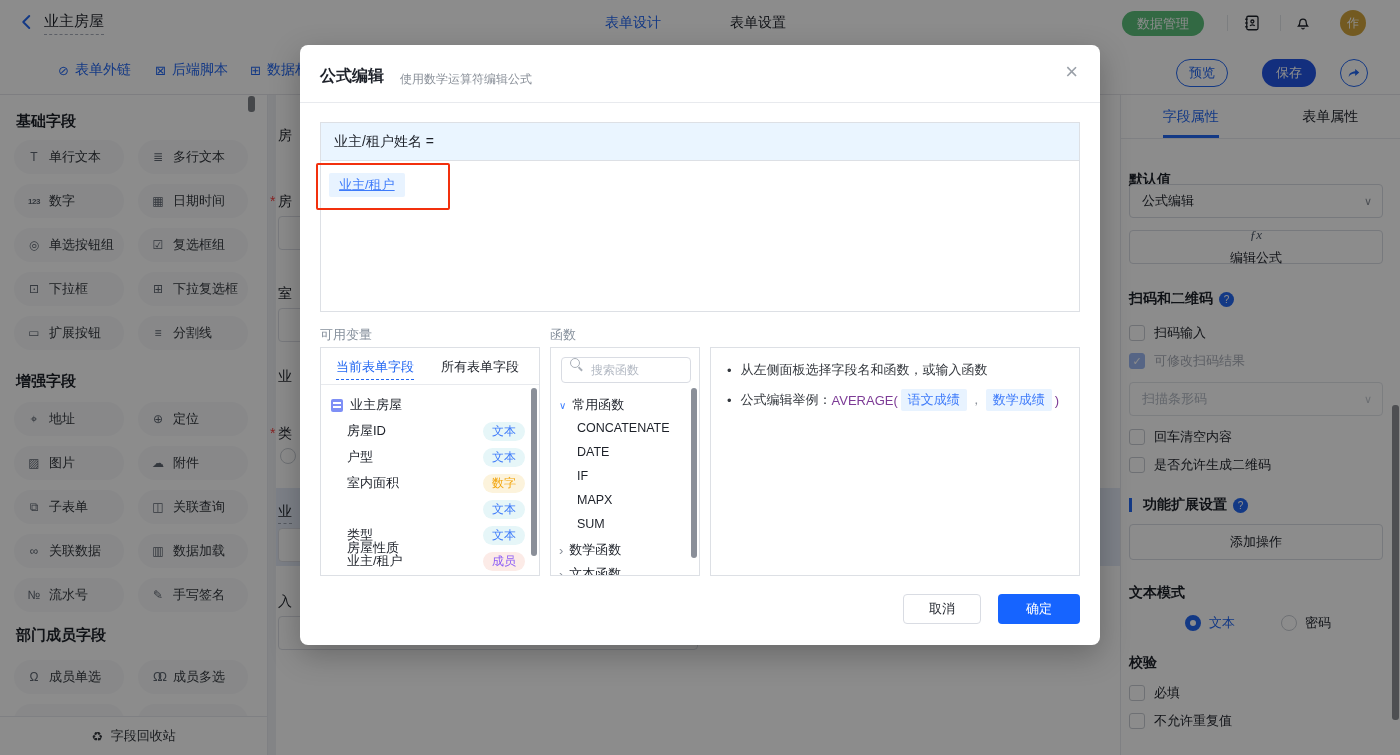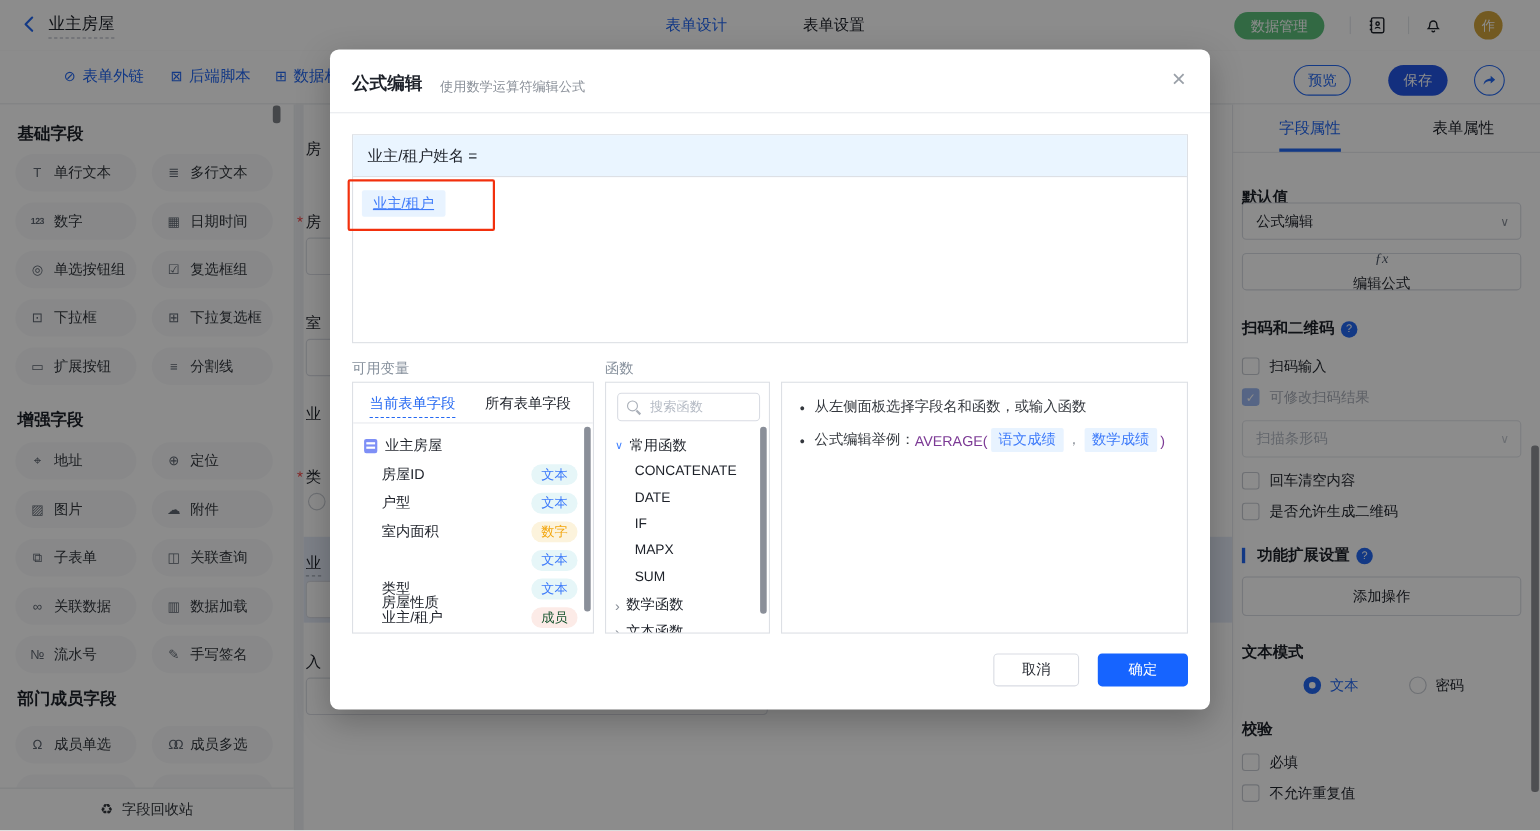--- a/index.html
+++ b/index.html
@@ -86,23 +86,23 @@
   .panelbox{position:absolute;top:302px;height:229px;border:1px solid #DDE0E5;background:#fff;overflow:hidden;}
   .v-tabs{position:absolute;left:0;top:0;width:218px;height:37px;border-bottom:1px solid #E8EAEE;}
   .v-tab{position:absolute;top:10px;font-size:13px;color:#1D2129;cursor:pointer;}
   .v-tab.active{color:#2468F2;border-bottom:1px dashed #2468F2;padding-bottom:3px;}
   .tree-row{position:absolute;display:flex;align-items:center;font-size:13px;color:#1D2129;height:22px;}
   .doc-ic{width:12px;height:13px;background:#7E8FF6;border-radius:2px;position:relative;margin-right:7px;flex:none;}
   .doc-ic::after{content:"";position:absolute;left:2px;right:2px;top:3px;height:2px;background:#fff;box-shadow:0 4px 0 #fff;}
   .badge{position:absolute;font-size:12px;padding:1px 9px;border-radius:10px;line-height:17px;}
   .b-text{color:#3E7BFA;background:#E6F6F8;}
   .b-num{color:#F2A50C;background:#FCF3DC;}
-  .b-mem{color:#14532d;background:#FCEBE7;}
+  .b-mem{color:#8b5cf6;background:#FCEBE7;}
   .vs-thumb{position:absolute;right:2px;top:40px;width:6px;height:168px;background:#8A8F99;border-radius:3px;}
-  .search-box{position:absolute;left:10px;top:9px;width:130px;height:26px;border:1px solid #D9DCE3;border-radius:4px;display:flex;align-items:center;padding:0 8px;gap:6px;}
+  .search-box{position:absolute;left:10px;top:9px;width:130px;height:26px;border:1px solid #D9DCE3;border-radius:4px;display:flex;padding:0 8px;gap:6px;}
   .search-box input{border:none;outline:none;width:85px;font-size:12px;color:#1D2129;font-family:inherit;}
   .search-box input::placeholder{color:#B4BAC4;}
   .mag{position:relative;width:13px;height:13px;flex:none;}
   .mag::before{content:"";position:absolute;width:8px;height:8px;border:1.5px solid #A9AFB8;border-radius:50%;left:0;top:0;}
   .mag::after{content:"";position:absolute;width:5px;height:1.5px;background:#A9AFB8;transform:rotate(45deg);left:8px;top:10px;}
   .fn-row{position:absolute;display:flex;align-items:center;font-size:13px;color:#1D2129;height:22px;gap:6px;cursor:pointer;}
   .fn-item{position:absolute;font-size:12.5px;color:#1D2129;cursor:pointer;}
   .chev-open{color:#4080FF;font-size:10px;}
   .chev-closed{color:#8A9099;font-size:13px;}
   .tip-row{position:absolute;display:flex;font-size:13px;color:#33373D;align-items:center;}

